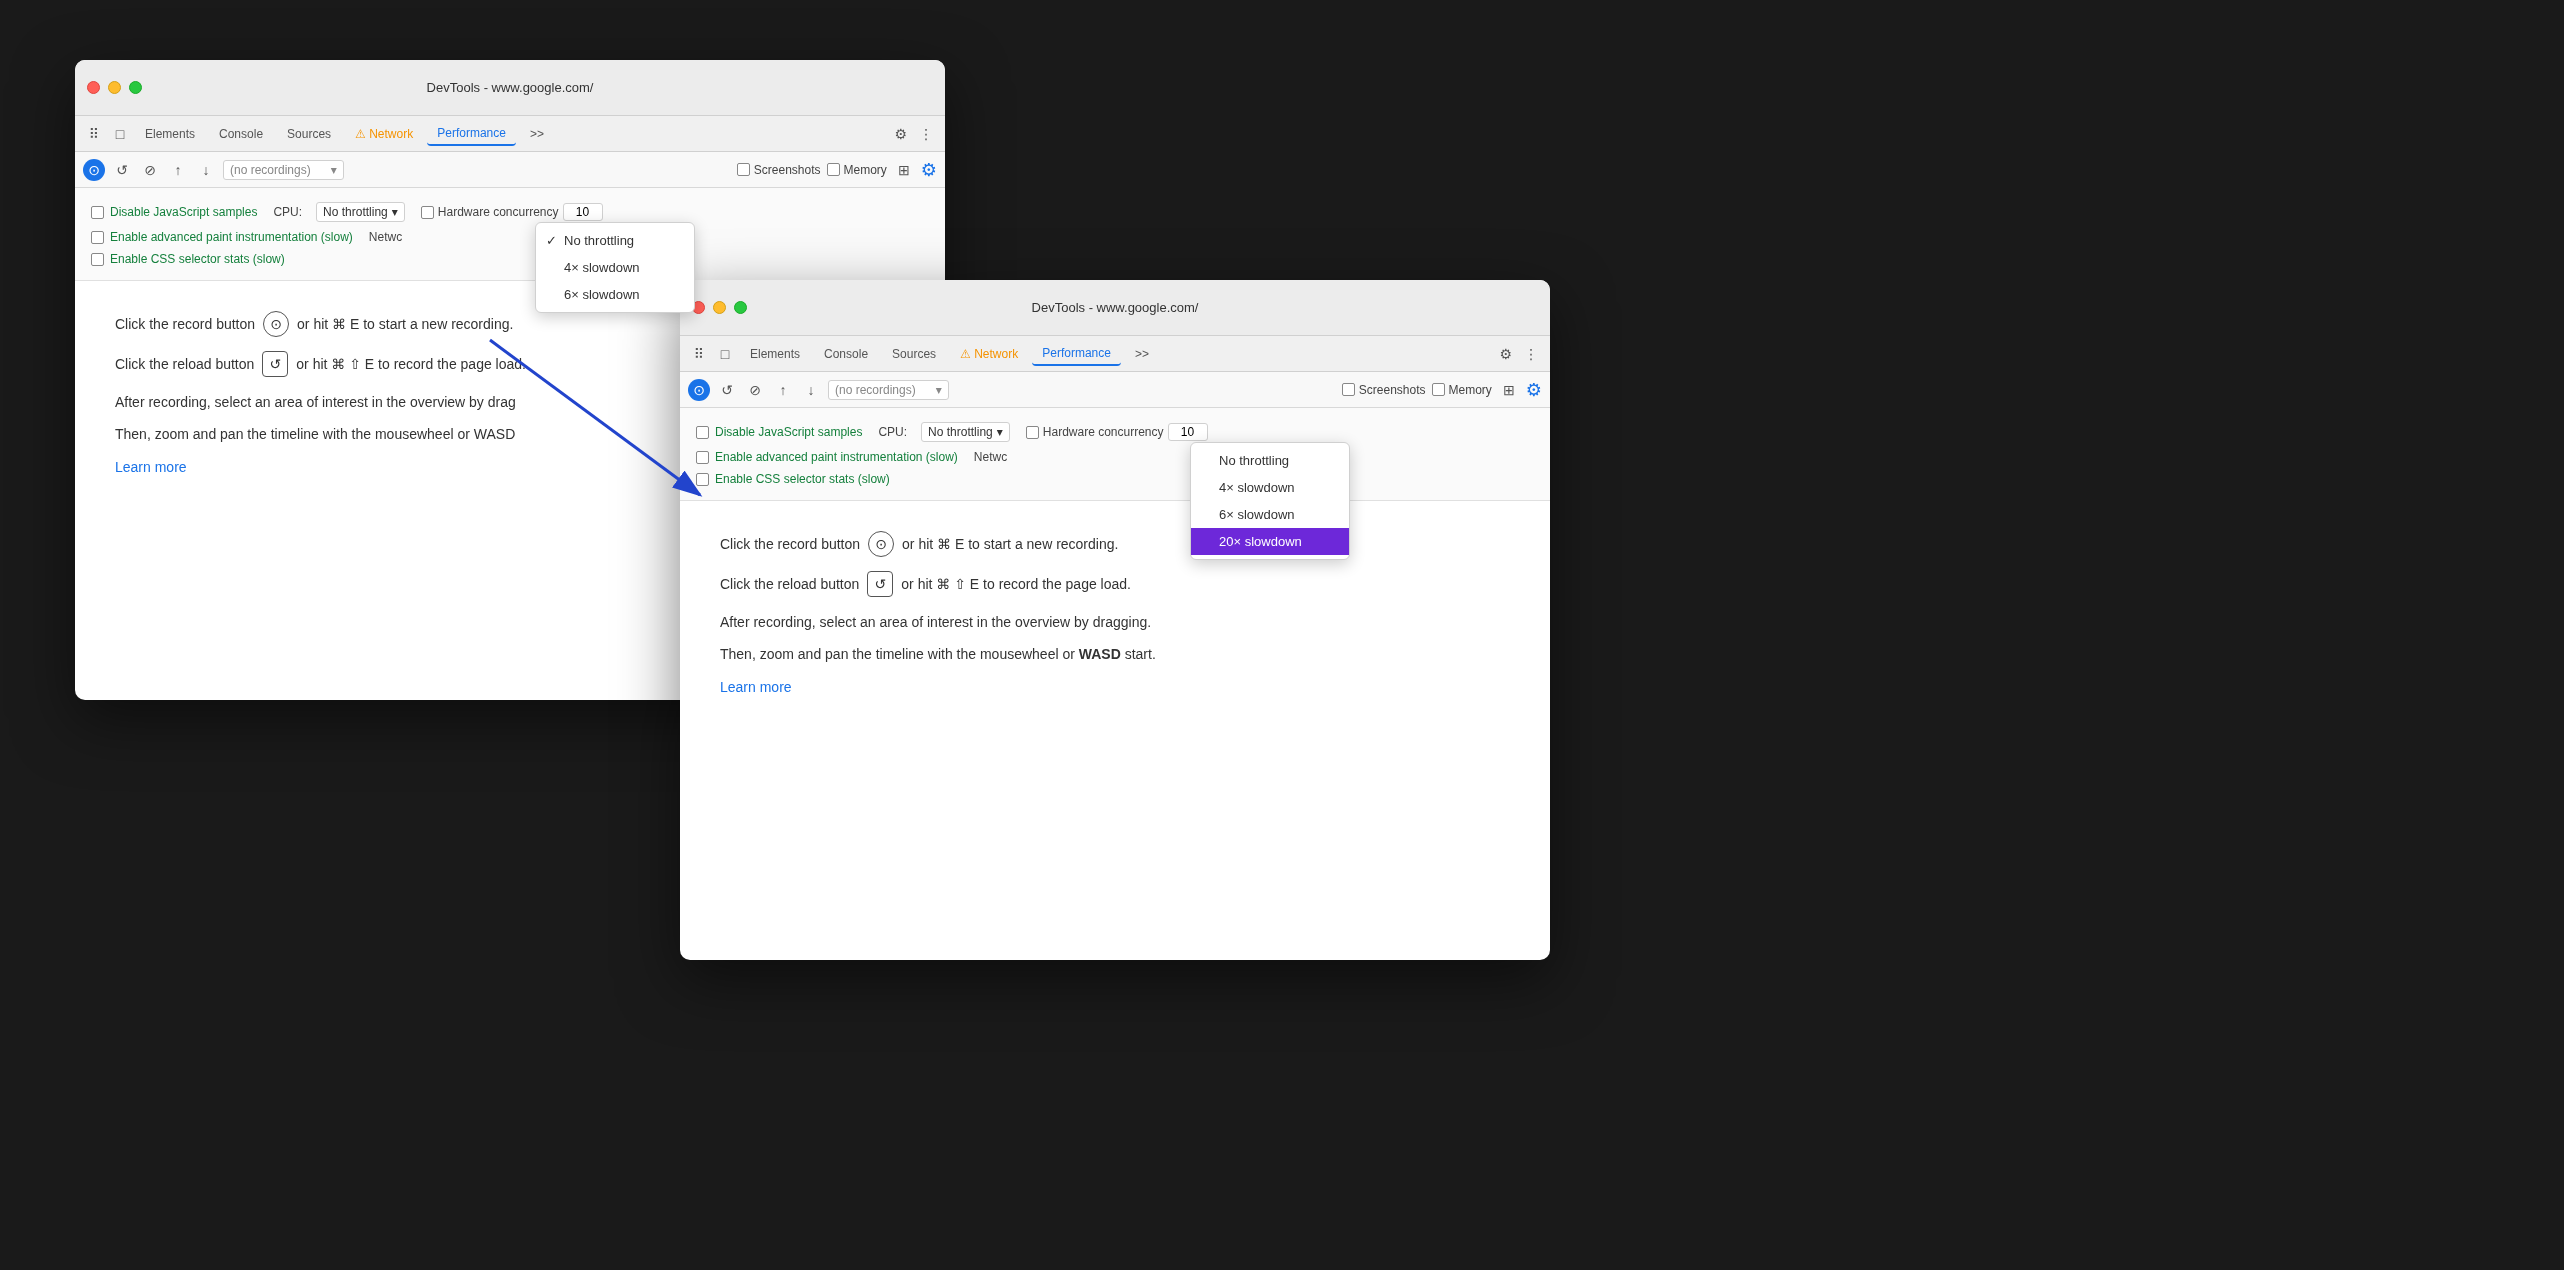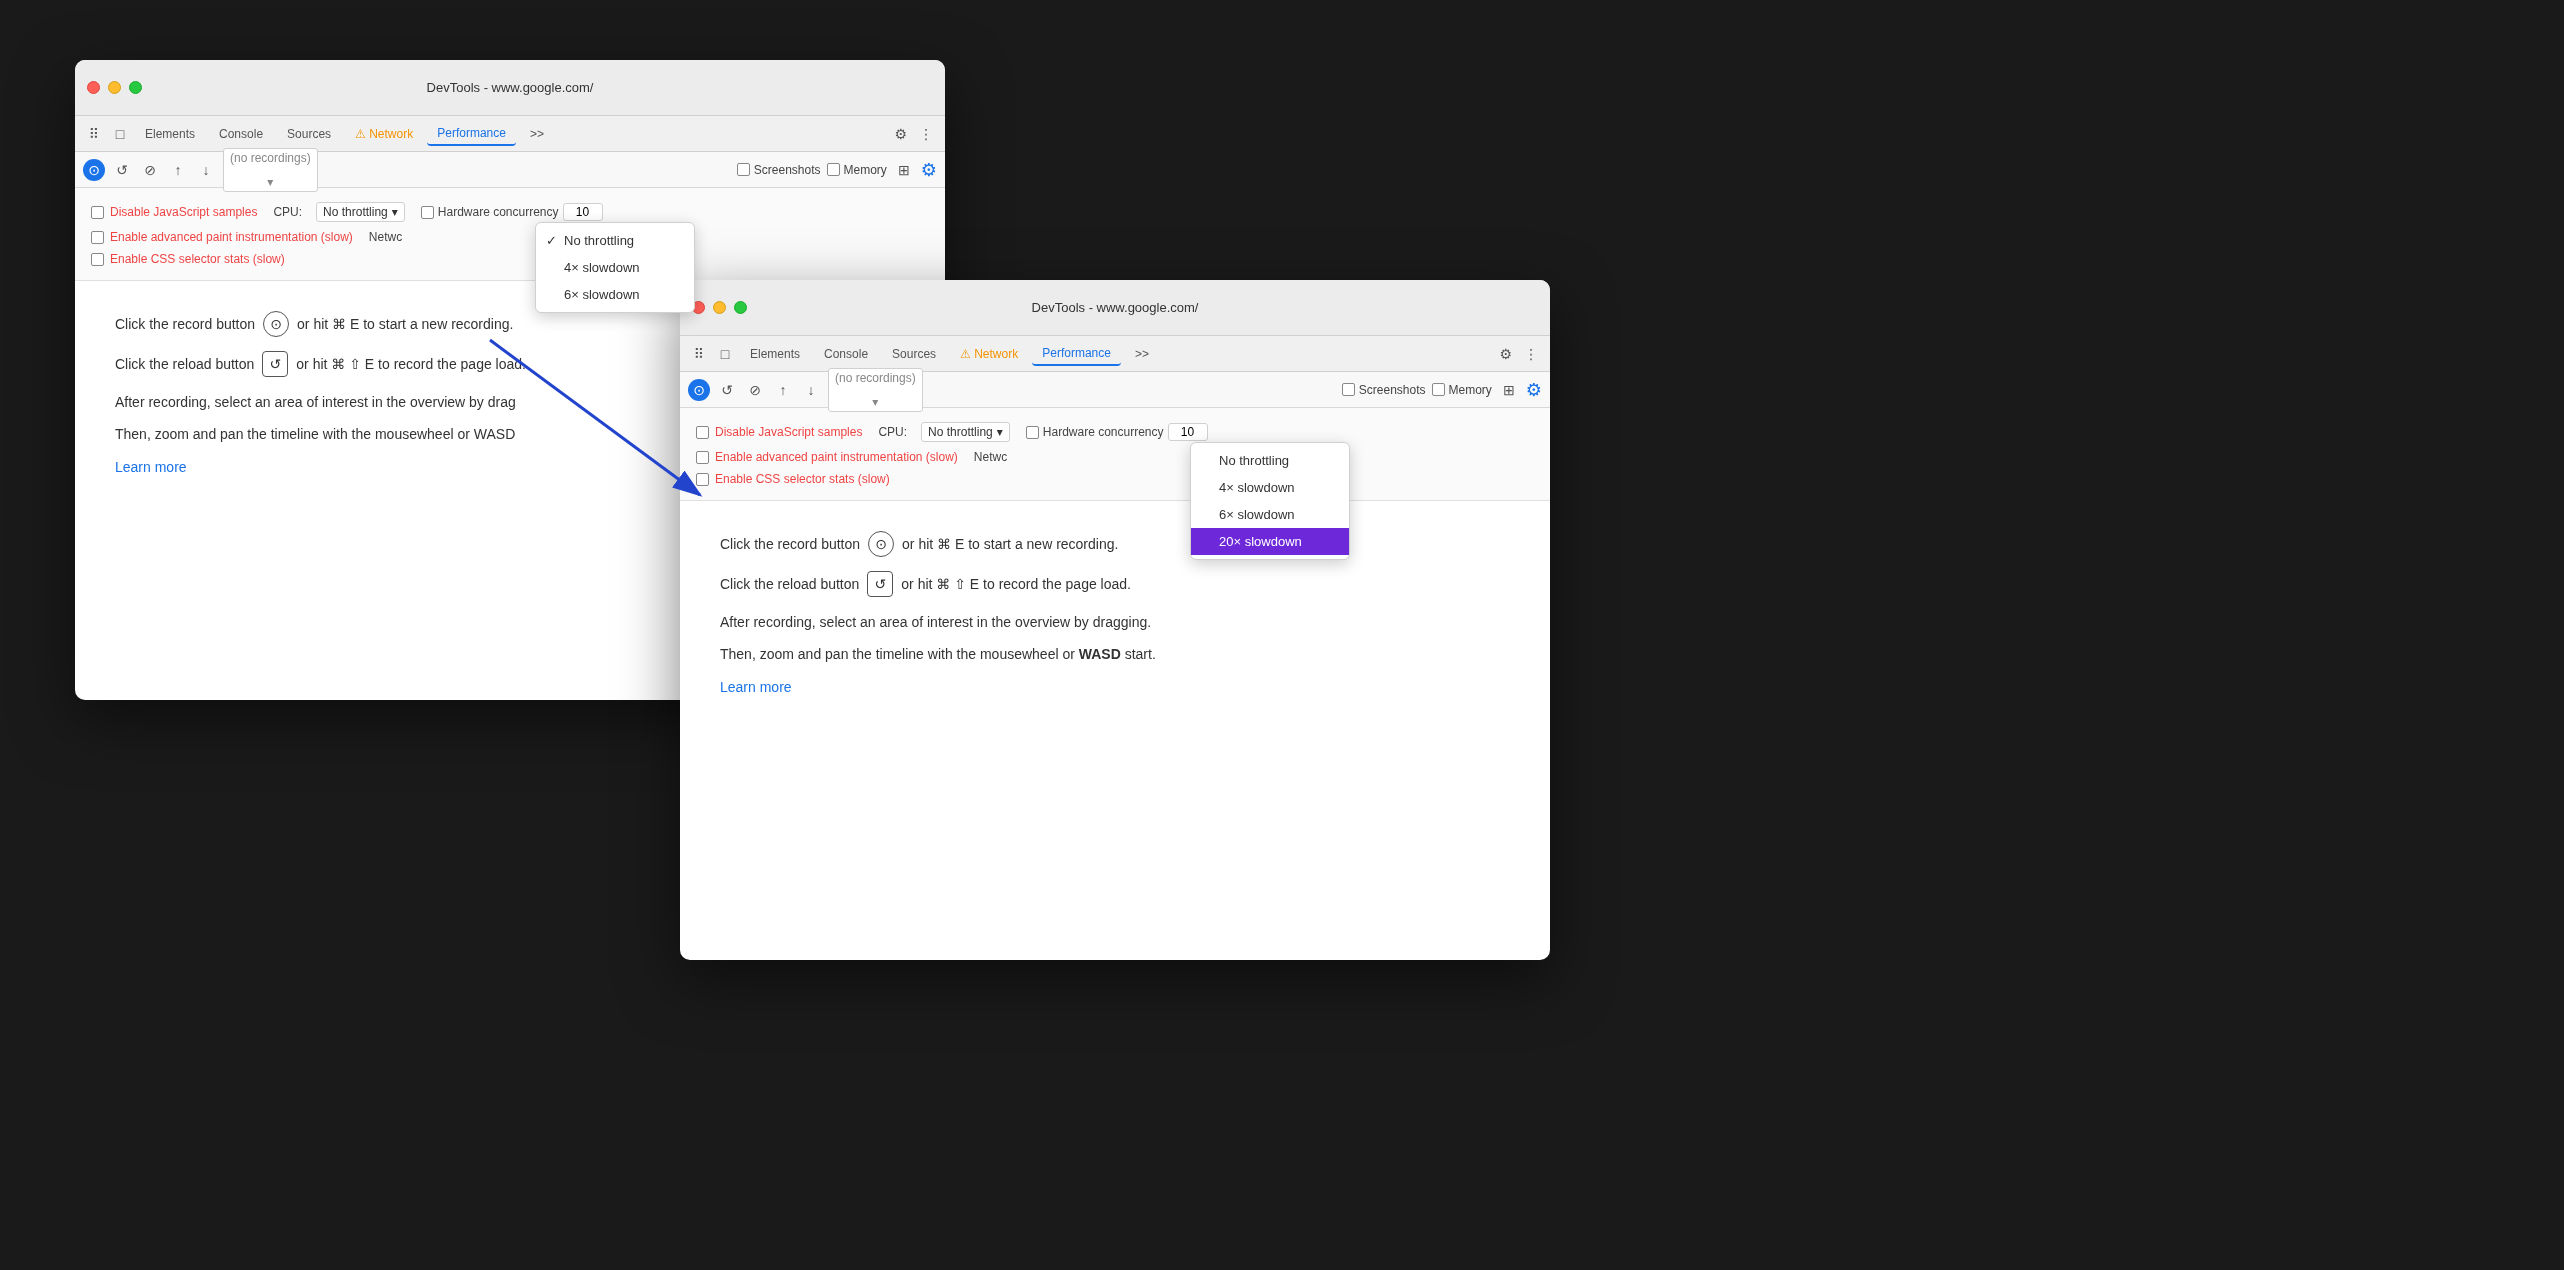--- a/index.html
+++ b/index.html
@@ -145,29 +145,28 @@
     }
     .toolbar-btn.active {
       background: #1a73e8;
       color: white;
       border-radius: 50%;
     }
 
     .recordings-select {
       display: flex;
       align-items: center;
-      gap: 10px;
+      gap: 20px;
       padding: 2px 6px;
       background: white;
       border: 1px solid #d0d0d0;
       border-radius: 3px;
       font-size: 12px;
       color: #888;
       cursor: pointer;
-      flex-direction: column;
     }
 
     .toolbar-sep { flex: 1; }
 
     .toolbar-checkbox {
       display: flex;
       align-items: center;
       gap: 4px;
       font-size: 12px;
       color: #444;
@@ -193,21 +192,21 @@
       align-items: center;
       gap: 16px;
       padding: 4px 0;
     }
 
     .settings-label {
       display: flex;
       align-items: center;
       gap: 6px;
       font-size: 12px;
-      color: #ef4444;
+      color: #15803d;
     }
 
     .cpu-control {
       display: flex;
       align-items: center;
       gap: 14px;
       font-size: 12px;
       color: #444;
     }
 

